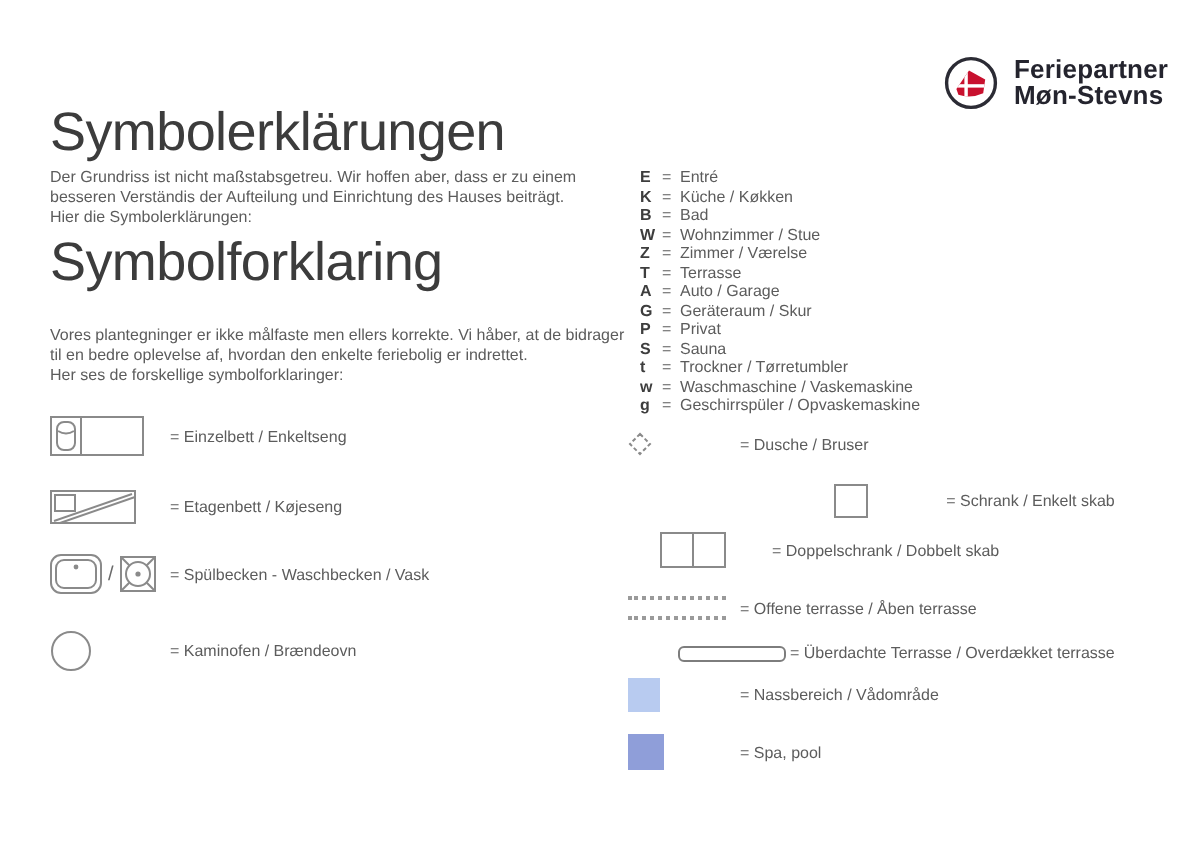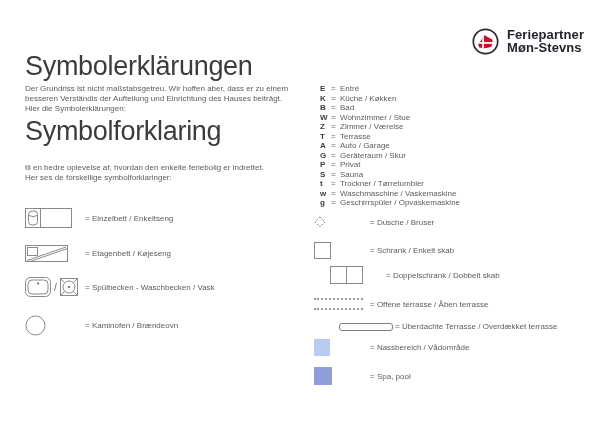--- a/index.html
+++ b/index.html
@@ -33,21 +33,21 @@
   .slabel { font-size:8px; color:#5c5c5c; }
   .slash { font-size:10px; color:#6a6a6a; }
   
   .L1 { height:38px; margin-bottom:8px; }
   .L2 { height:20px; margin-bottom:17px; }
   .L3 { height:17px; margin-bottom:14px; }
   .L4 { height:22px; margin-bottom:17px; }
   .L5 { height:20px; }
   
   .R1 { height:10px; margin-bottom:15px; }
-  .R2 { height:16px; margin-bottom:8px; }
+  .R2 { height:16px; margin-bottom:8px;justify-content:flex-end; }
   .R3 { height:18px; margin-bottom:16px;padding-left:16px; }
   .R4 { height:8px;  margin-bottom:15px; }
   .R5 { height:7px;  margin-bottom:9px;padding-left:25px; }
   .R6 { height:17px; margin-bottom:11px; }
   .R7 { height:18px; }
   
   .sq-single { width:15px; height:15px; border:1px solid #8a8a8a; }
   .sq-double { display:flex; }
   .sq-double span { width:15px; height:16px; border:1px solid #8a8a8a; }
   .sq-double span + span { margin-left:-1px; }
@@ -82,20 +82,21 @@
 
   <h1 class="h-title title-de">Symbolerklärungen</h1>
   <div class="para para-de">
     <div>Der Grundriss ist nicht maßstabsgetreu. Wir hoffen aber, dass er zu einem</div>
     <div>besseren Verständis der Aufteilung und Einrichtung des Hauses beiträgt.</div>
     <div>Hier die Symbolerklärungen:</div>
   </div>
 
   <h1 class="h-title title-da">Symbolforklaring</h1>
   <div class="para para-da">
+    <div>Vores plantegninger er ikke målfaste men ellers korrekte. Vi håber, at de bidrager</div>
     <div>til en bedre oplevelse af, hvordan den enkelte feriebolig er indrettet.</div>
     <div>Her ses de forskellige symbolforklaringer:</div>
   </div>
 
   <div class="letters">
     <div class="lrow">
         <span class="lt">E</span>
         <span class="eq">=</span>
         <span>Entré</span>
       </div>

